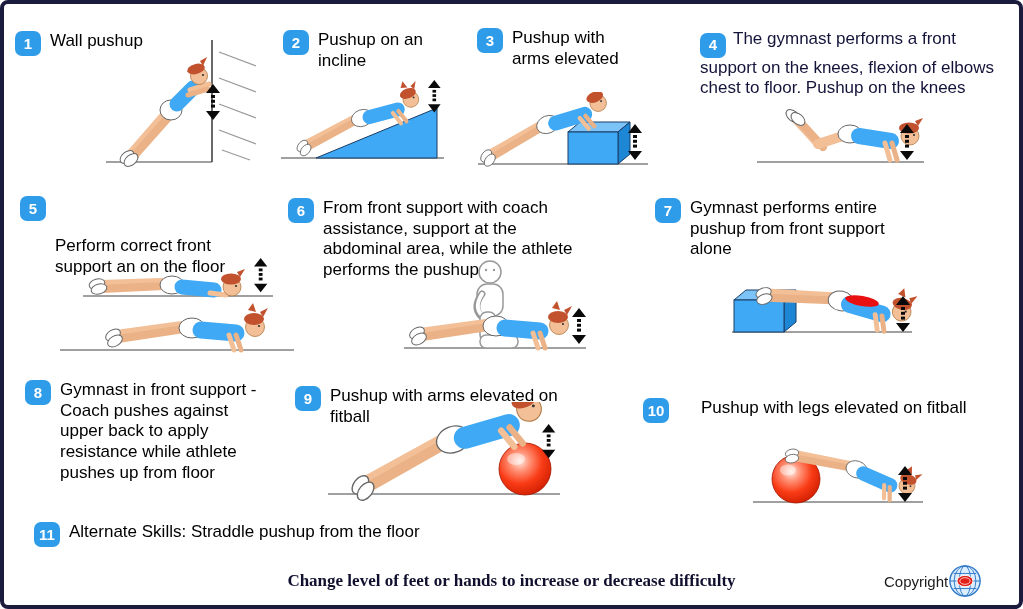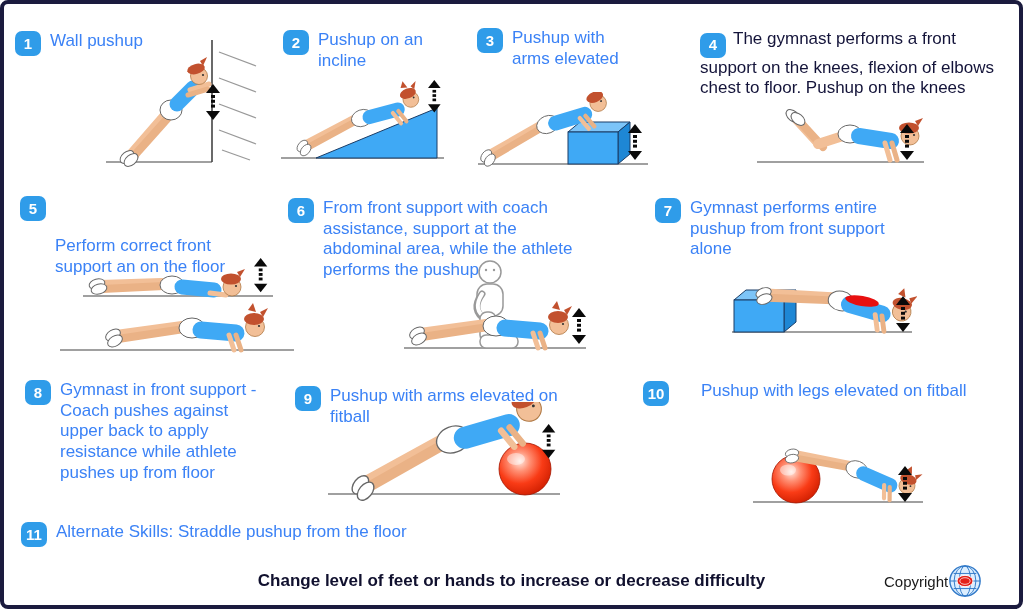--- a/index.html
+++ b/index.html
@@ -11,27 +11,27 @@
     position:absolute; inset:0; border:4px solid #1b1b3e; border-radius:8px;
     box-sizing:border-box; pointer-events:none;
   }
   .step { position:absolute; display:flex; align-items:flex-start; gap:9px; }
   .badge {
     background:#2f9ce9; color:#fff; font-weight:bold; font-size:15px;
     border-radius:7px; min-width:26px; height:25px; padding:0 4px;
     display:inline-flex; align-items:center; justify-content:center;
     box-sizing:border-box; flex:0 0 auto;
   }
-  .step-label { color:#3b82f6; font-size:17px; line-height:1.22; }
+  .step-label { color:#000000; font-size:17px; line-height:1.22; }
   .step-inline { position:absolute; margin:0; color:#14143a; font-size:17px; line-height:1.22; }
   .step-inline .badge { vertical-align:-6px; margin-right:7px; }
   .illus { position:absolute; }
   .footer-note {
     position:absolute; left:0; right:0; top:571px; text-align:center;
-    font-size:17px; font-weight:bold; color:#10102e;
+    font-size:17px; font-weight:bold; color:#10102e;font-family:Liberation Serif, serif;
   }
   .copyright {
     position:absolute; left:884px; top:564px; display:flex; align-items:center; 
     font-size:15px; color:#1b1b1b;
   }
   .defs-holder { position:absolute; width:0; height:0; overflow:hidden; }
 </style>
 </head>
 <body>
 
@@ -160,26 +160,26 @@
 <div class="step" style="left:25px; top:380px;">
   <span class="badge">8</span>
   <span class="step-label" style="width:212px;">Gymnast in front support - Coach pushes against upper back to apply resistance while athlete pushes up from floor</span>
 </div>
 
 <div class="step" style="left:295px; top:386px;">
   <span class="badge">9</span>
   <span class="step-label" style="width:255px;">Pushup with arms elevated on fitball</span>
 </div>
 
-<div class="step" style="left:643px; top:381px;gap:16px;">
+<div class="step" style="left:643px; top:398px;gap:16px;">
   <span class="badge">10</span>
   <span class="step-label" style="width:320px;margin-left:16px;">Pushup with legs elevated on fitball</span>
 </div>
 
-<div class="step" style="left:21px; top:522px;">
+<div class="step" style="left:34px; top:522px;">
   <span class="badge">11</span>
   <span class="step-label" style="width:460px;">Alternate Skills: Straddle pushup from the floor</span>
 </div>
 
 <svg class="illus" style="left:92px; top:36px;" width="170" height="132" viewBox="0 0 170 132">
   <line x1="14" y1="126" x2="120" y2="126" stroke="#808080" stroke-width="1.4"></line>
   <line x1="120" y1="4" x2="120" y2="126" stroke="#444" stroke-width="1.6"></line>
   <g stroke="#999" stroke-width="1.3">
     <line x1="127" y1="16" x2="164" y2="30"></line>
     <line x1="127" y1="42" x2="164" y2="56"></line>

